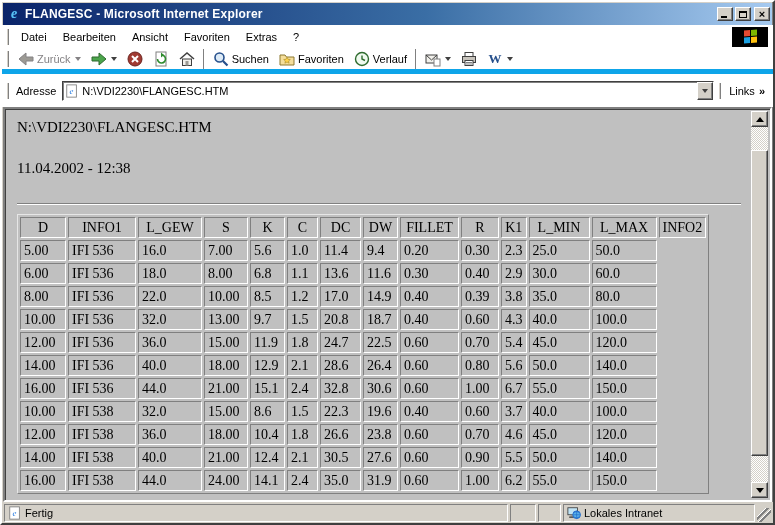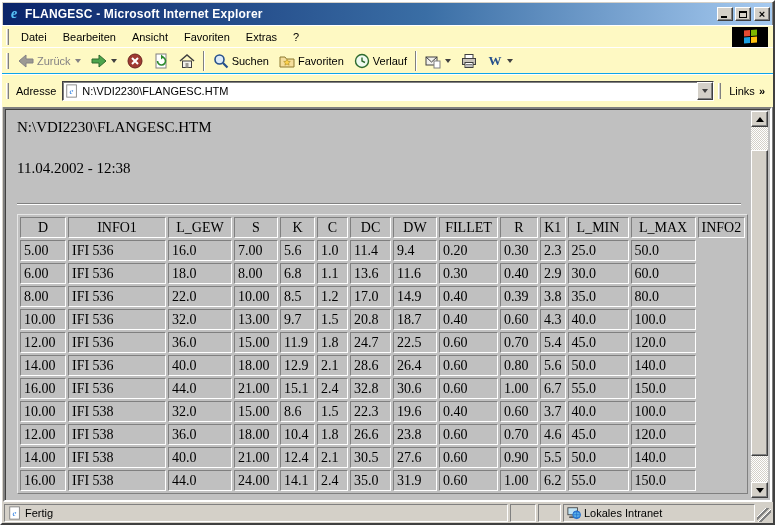--- a/index.html
+++ b/index.html
@@ -26,29 +26,29 @@
     width:16px; height:14px; background:#D4D0C8; margin-left:2px; position:relative;
     border:1px solid; border-color:#FFFFFF #404040 #404040 #FFFFFF;
     box-shadow: inset -1px -1px 0 #808080;
     display:flex; align-items:center; justify-content:center;
     font:bold 11px/10px "Liberation Sans",sans-serif; color:#000;
   }
   .winbtn.close { margin-left:3px; }
   .glyph-min { position:absolute; left:3px; bottom:2px; width:6px; height:2px; background:#000; }
   .glyph-max { width:8px; height:7px; border:1px solid #000; border-top-width:2px; }
   
-  .bar { display:flex; align-items:center; background:#fef9c3; border-top:1px solid #FFFFFF; }
+  .bar { display:flex; align-items:center; background:#ffffff; border-top:1px solid #FFFFFF; }
   .menubar { height:22px; flex:0 0 22px; padding-left:2px; }
   .grip { width:3px; height:16px; margin:0 4px 0 2px; border-left:1px solid #fff; border-right:1px solid #808080; background:#D4D0C8; }
   .menu-item { padding:2px 8px; font-size:11px; color:#000; }
   .throbber { margin-left:auto; margin-right:5px; width:36px; height:20px; background:#000;
     display:flex; align-items:center; justify-content:center; }
   .winflag { display:grid; grid-template-columns:6px 6px; grid-template-rows:6px 6px; gap:1px; transform:skewY(-4deg); }
   .winflag i { display:block; }
-  .toolbar { height:27px; flex:0 0 27px; padding-left:2px; border-bottom:1px solid #0ea5e9; }
+  .toolbar { height:27px; flex:0 0 27px; padding-left:2px; border-bottom:5px solid #0ea5e9; }
   .tbtn { display:flex; align-items:center; gap:3px; padding:0 5px; height:23px; font-size:11px; color:#000; }
   .tbtn .lbl { white-space:nowrap; }
   .tbtn.disabled .lbl { color:#848284; }
   .chev { width:0; height:0; border-left:3px solid transparent; border-right:3px solid transparent; border-top:4px solid #404040; margin-left:1px; }
   .tsep { width:2px; height:20px; margin:0 3px; border-left:1px solid #808080; border-right:1px solid #fff; }
   .addressbar { height:25px; flex:0 0 25px; padding:16px 2px; }
   .addr-label { font-size:11px; padding:0 6px 0 3px; }
   .addr-field {
     flex:1; height:20px; background:#fff; display:flex; align-items:center;
     border:1px solid; border-color:#404040 #FFFFFF #FFFFFF #404040;
@@ -82,27 +82,27 @@
   table.data { border:1px solid; border-color:#E6E6E6 #808080 #808080 #E6E6E6; }
   table.data th, table.data td {
     border:1px solid; border-color:#808080 #FFFFFF #FFFFFF #808080;
     font-size:14px; font-weight:normal; line-height:19px; padding:0 3px;
     overflow:hidden; white-space:nowrap;
   }
   table.data th { text-align:center; }
   table.data td { text-align:left; }
   table.data td.empty { border-color:transparent; }
   th:nth-child(1), td:nth-child(1){ width:46px; }
-  th:nth-child(2), td:nth-child(2){ width:98px; }
+  th:nth-child(2), td:nth-child(2){ width:68px; }
   th:nth-child(3), td:nth-child(3){ width:64px; }
   th:nth-child(4), td:nth-child(4){ width:44px; }
   th:nth-child(5), td:nth-child(5){ width:35px; }
   th:nth-child(6), td:nth-child(6){ width:31px; }
   th:nth-child(7), td:nth-child(7){ width:41px; }
-  th:nth-child(8), td:nth-child(8){ width:44px; }
+  th:nth-child(8), td:nth-child(8){ width:35px; }
   th:nth-child(9), td:nth-child(9){ width:59px; }
   th:nth-child(10), td:nth-child(10){ width:38px; }
   th:nth-child(11), td:nth-child(11){ width:19px; }
   th:nth-child(12), td:nth-child(12){ width:61px; }
   th:nth-child(13), td:nth-child(13){ width:65px; }
   th:nth-child(14), td:nth-child(14){ width:38px; }
   
   .vscroll { position:absolute; top:2px; right:2px; bottom:2px; width:17px;
     background:repeating-conic-gradient(#FFFFFF 0% 25%, #D4D0C8 0% 50%) 0 0 / 2px 2px; }
   .sbtn { position:absolute; left:0; width:17px; height:16px; background:#D4D0C8;

